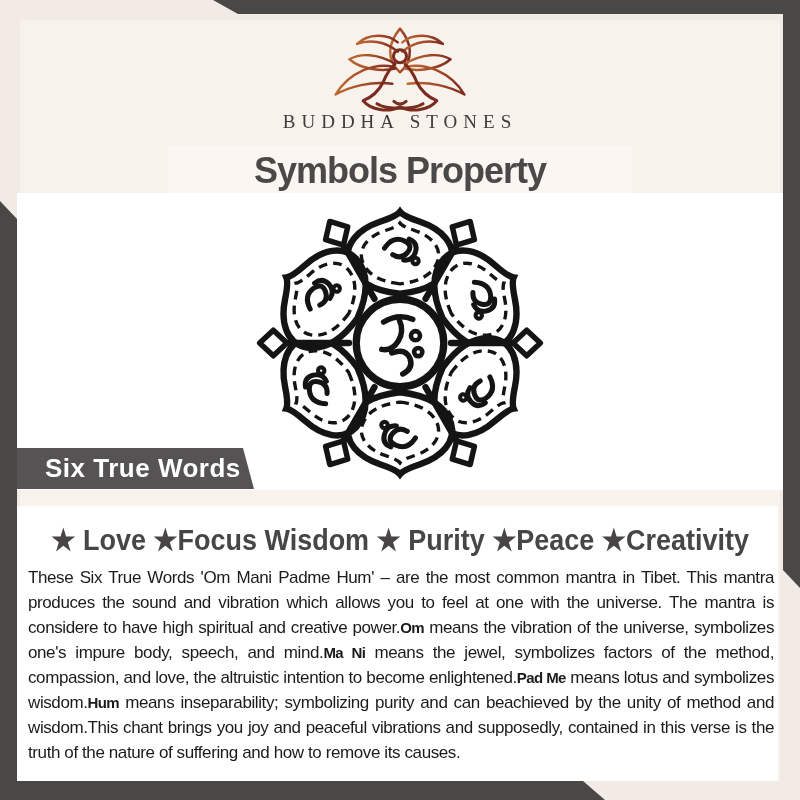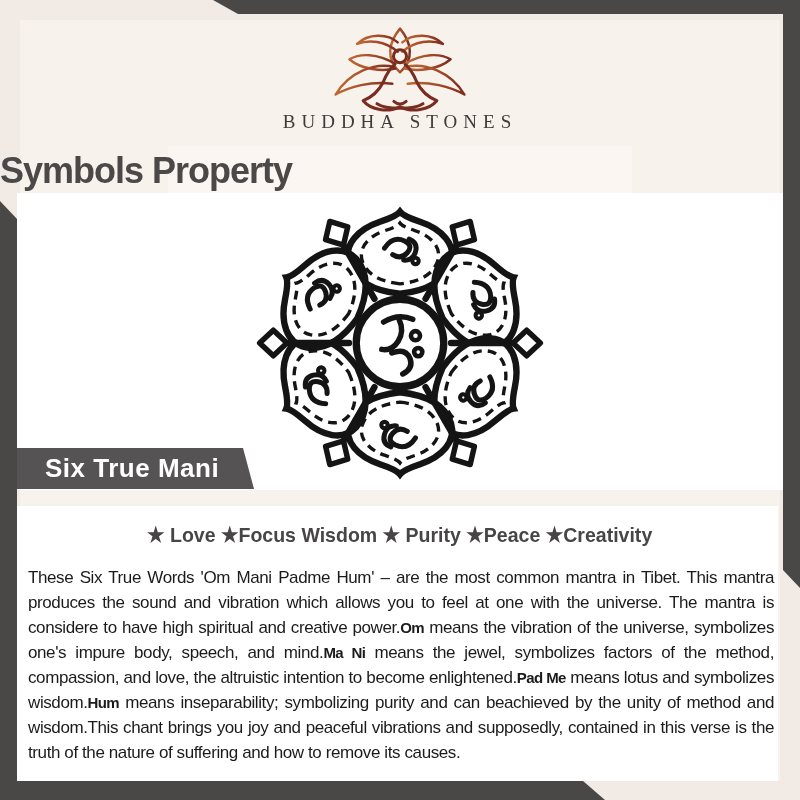--- a/index.html
+++ b/index.html
@@ -20,39 +20,39 @@
     clip-path:polygon(0 0,17px 18px,17px 100%,0 100%);}
   .band-bottom{left:0;top:781px;width:605px;height:19px;
     clip-path:polygon(0 0,583px 0,605px 19px,0 19px);}
   
   .logo{position:absolute;left:50%;top:24px;transform:translateX(-50%);}
   .brand{position:absolute;left:0;top:111px;width:100%;text-align:center;
     font-family:"Liberation Serif",serif;font-size:19px;letter-spacing:6px;
     color:var(--brand-text,#3e3b3b);}
   .title-mat{position:absolute;left:168px;top:146px;width:464px;height:53px;
     background:var(--background-title,#fbf6f1);}
-  .title{position:absolute;left:0;top:150px;width:100%;
+  .title{position:absolute;left:0;top:150px;width:100%;text-align:center;
     font-size:36px;font-weight:bold;letter-spacing:-1px;
     color:var(--title-text,#4b4848);}
   
   .panel{position:absolute;background:var(--panel,#ffffff);}
   .panel-1{left:17px;top:193px;width:766px;height:297px;}
   .panel-2{left:17px;top:506px;width:761px;height:275px;}
   
   .mandala{position:absolute;left:50%;top:199px;transform:translateX(-50%);}
   
   .banner{position:absolute;left:17px;top:448px;width:244px;height:41px;
     background:var(--banner,#565354);
     clip-path:polygon(0 0,226px 0,237px 100%,0 100%);}
   .banner span{display:block;padding-left:28px;line-height:41px;
     font-size:26px;font-weight:bold;color:var(--banner-text,#ffffff);
     letter-spacing:0.5px;}
   
   .stars{position:absolute;left:0;top:523px;width:100%;text-align:center;
-    font-size:21px;font-weight:bold;color:var(--star-text,#474545);}
+    font-size:29px;font-weight:bold;color:var(--star-text,#474545);}
   .stars span{display:inline-block;transform:scaleX(0.93);white-space:nowrap;}
   .desc{position:absolute;left:28px;top:565px;width:746px;
     font-size:17px;line-height:25px;letter-spacing:-0.4px;
     text-align:justify;color:var(--body-text,#1b1b1b);}
   .desc .kw{font-weight:bold;font-size:15px;letter-spacing:-0.6px;}
 </style>
 </head>
 <body>
 
 <div class="inner-mat"></div>
@@ -136,20 +136,20 @@
   <g fill="none" stroke="#141414" stroke-width="6" stroke-linecap="round">
     <path d="M132,127 q16,-10 32,-3"></path>
     <path d="M149,124 q6,13 -1,24 q-7,11 -18,9"></path>
     <path d="M141,161 q15,-6 20,6 q4,11 -8,17"></path>
     <circle cx="167" cy="142" r="5" stroke-width="5"></circle>
     <circle cx="170" cy="160" r="4.5" stroke-width="5"></circle>
   </g>
 </svg>
 
 <div class="banner">
-  <span>Six True Mani</span>
+  <span>Six True Words</span>
 </div>
 
 <div class="panel panel-2"></div>
 <div class="stars">
   <span>★ Love ★Focus Wisdom ★ Purity ★Peace ★Creativity</span>
 </div>
 <div class="desc"><span>These Six True Words 'Om Mani Padme Hum' – are the most common mantra in Tibet. This mantra produces the sound and vibration which allows you to feel at one with the universe. The mantra is considere to have high spiritual and creative power.</span><span class="kw">Om</span><span> means the vibration of the universe, symbolizes one's impure body, speech, and mind.</span><span class="kw">Ma Ni</span><span> means the jewel, symbolizes factors of the method, compassion, and love, the altruistic intention to become enlightened.</span><span class="kw">Pad Me</span><span> means lotus and symbolizes wisdom.</span><span class="kw">Hum</span><span> means inseparability; symbolizing purity and can beachieved by the unity of method and wisdom.This chant brings you joy and peaceful vibrations and supposedly, contained in this verse is the truth of the nature of suffering and how to remove its causes.</span></div>
 
 </body></html>

